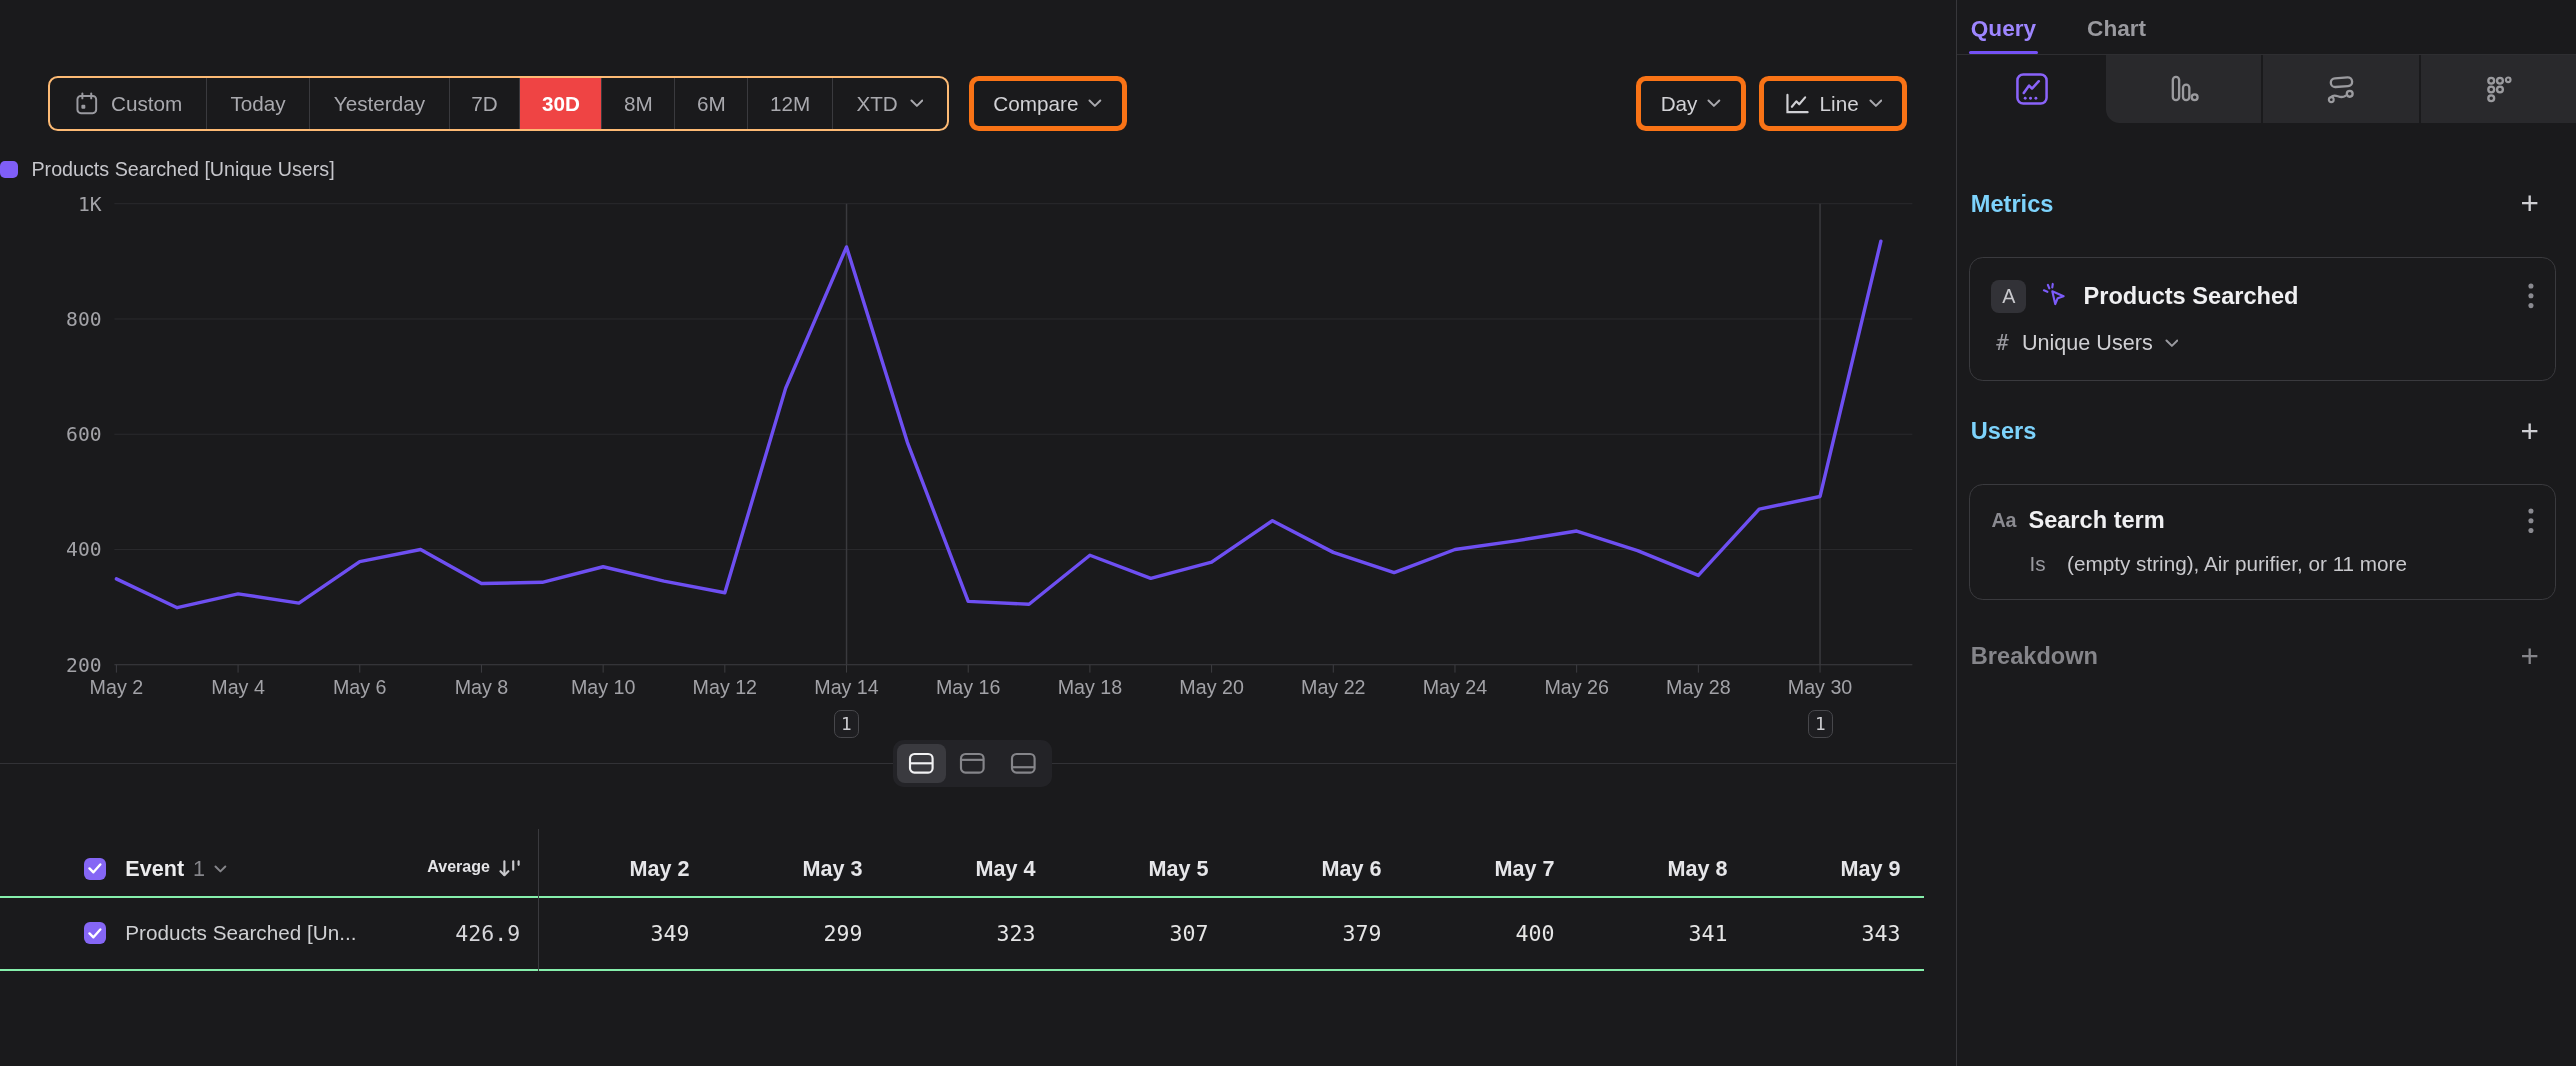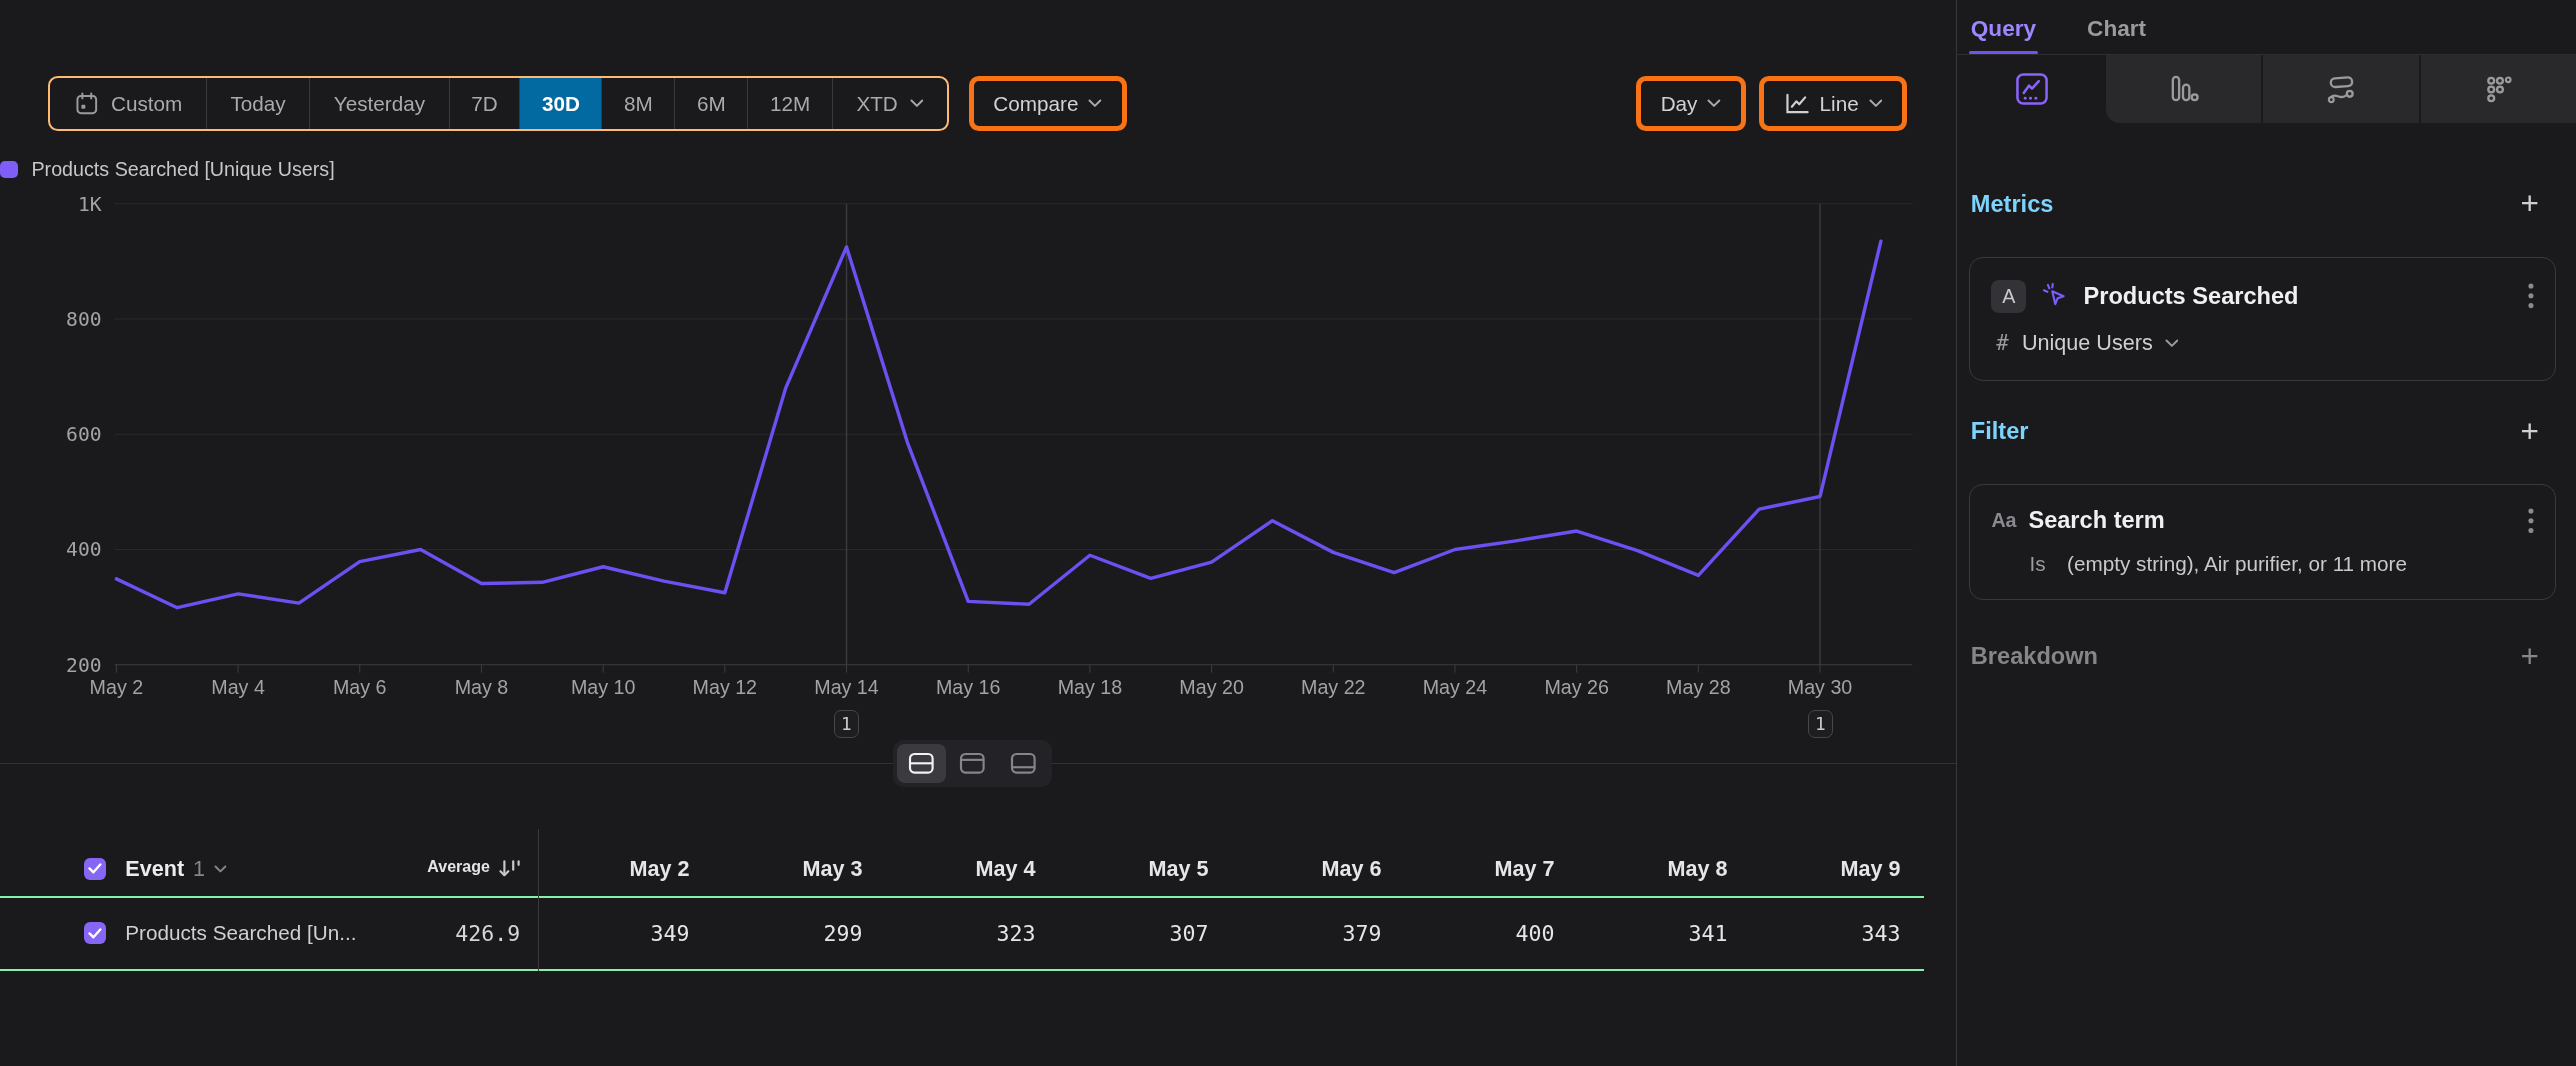--- a/index.html
+++ b/index.html
@@ -17,21 +17,21 @@
   .main { width:1957px; height:1067px; position:relative; border-right:1px solid #37373b; }
   .mono { font-family:"DejaVu Sans Mono", monospace; }
 
   
   .toolbar { display:flex; align-items:center; margin:76px 49px 0 48px; height:55px; }
   .range-group { display:flex; height:55px; border:2px solid #fdba74; border-radius:9.8px; overflow:hidden; background:transparent; }
   .range-btn { display:flex; align-items:center; gap:11.8px; padding:0 23.6px; background:transparent; border:none;
     border-right:1px solid #3a3a3e; color:#a9a9ae; font-size:20.7px; font-family:inherit; cursor:pointer; }
   .range-btn:last-child { border-right:none; }
   .range-btn.compact { padding:0 21.6px; }
-  .range-btn.selected { background:#0369a1; color:#ffffff; font-weight:700; }
+  .range-btn.selected { background:#ef4444; color:#ffffff; font-weight:700; }
   .btn { display:flex; align-items:center; gap:9.8px; height:55px; padding:0 19.7px; border:5px solid #f97316;
     border-radius:9.8px; background:transparent; color:#d2d2d6; font-size:20.7px; font-family:inherit; cursor:pointer; }
   .compare-btn { margin-left:19.7px; }
   .toolbar-right { margin-left:auto; display:flex; gap:12.8px; }
   .chev { flex:none; }
 
   
   .legend { margin-top:27.6px; height:21.6px; display:flex; align-items:center; gap:13.8px; }
   .legend-swatch { width:17.7px; height:17.7px; border-radius:4.9px; }
   .legend-label { font-size:19.7px; color:#c6c6cb; }
@@ -387,21 +387,21 @@
       <div class="card-row2">
         <span class="agg-symbol mono">#</span>
         <span class="agg-name">Unique Users</span>
         <svg class="chev" width="13.8" height="8.9" viewBox="0 0 14 9">
             <polyline points="1.5,1.5 7,7 12.5,1.5" fill="none" stroke="#9a9aa0" stroke-width="2" stroke-linecap="round" stroke-linejoin="round"></polyline>
           </svg>
       </div>
     </div>
 
     <div class="sb-section-head m-filter">
-      <span class="sb-heading">Filter</span>
+      <span class="sb-heading">Users</span>
       <button class="plus-btn">+</button>
     </div>
 
     <div class="sb-card">
       <div class="card-row1">
         <span class="aa-badge">Aa</span>
         <span class="filter-name">Search term</span>
         <span class="kebab">
           <svg width="5.9" height="25.6" viewBox="0 0 6 26">
               <circle cx="3" cy="3" r="2.6" fill="#8a8a90"></circle>

